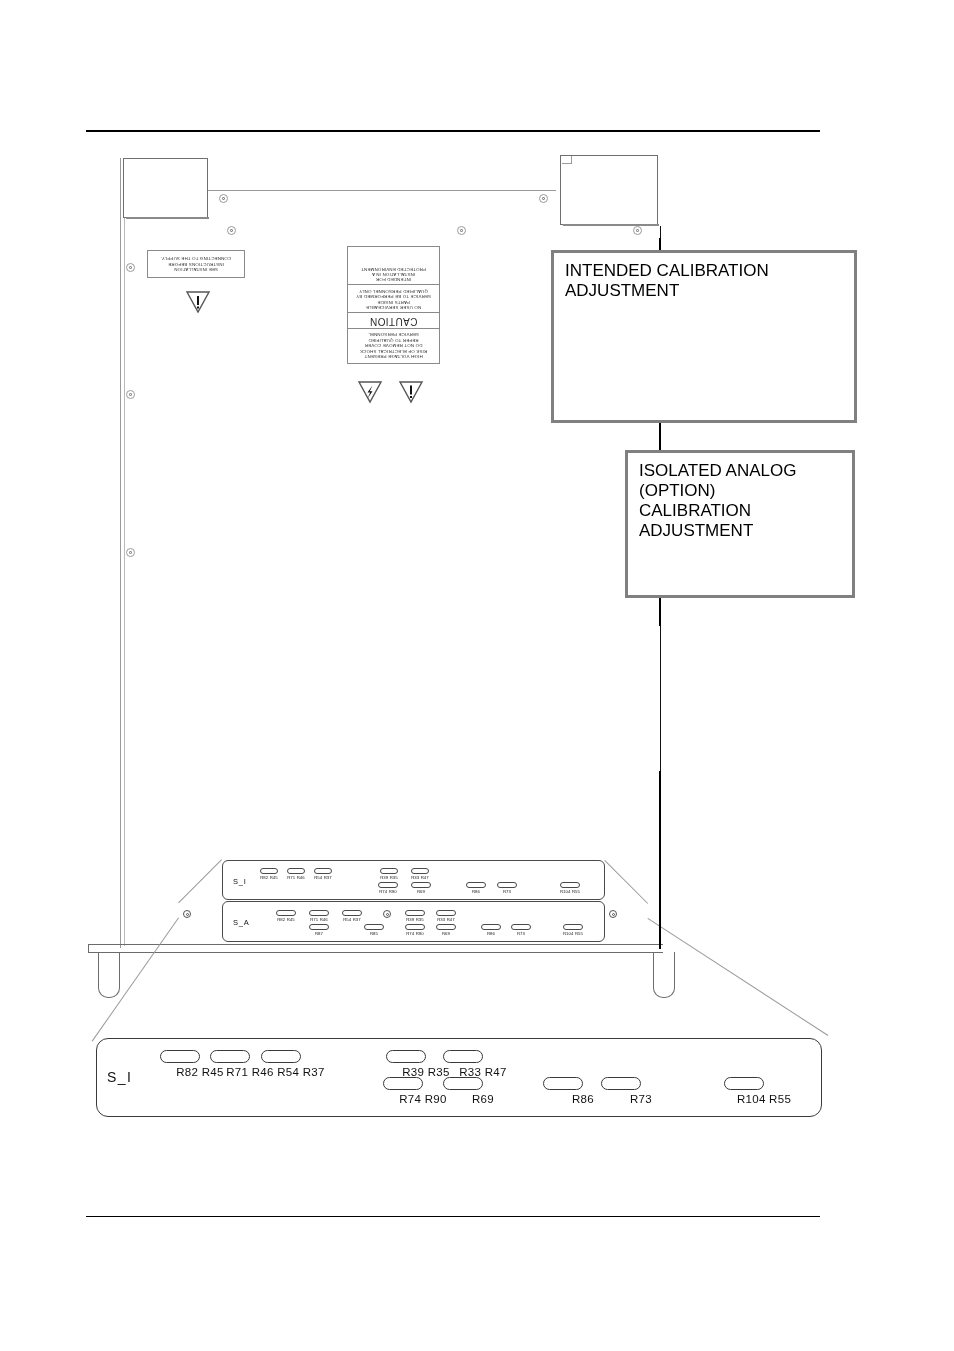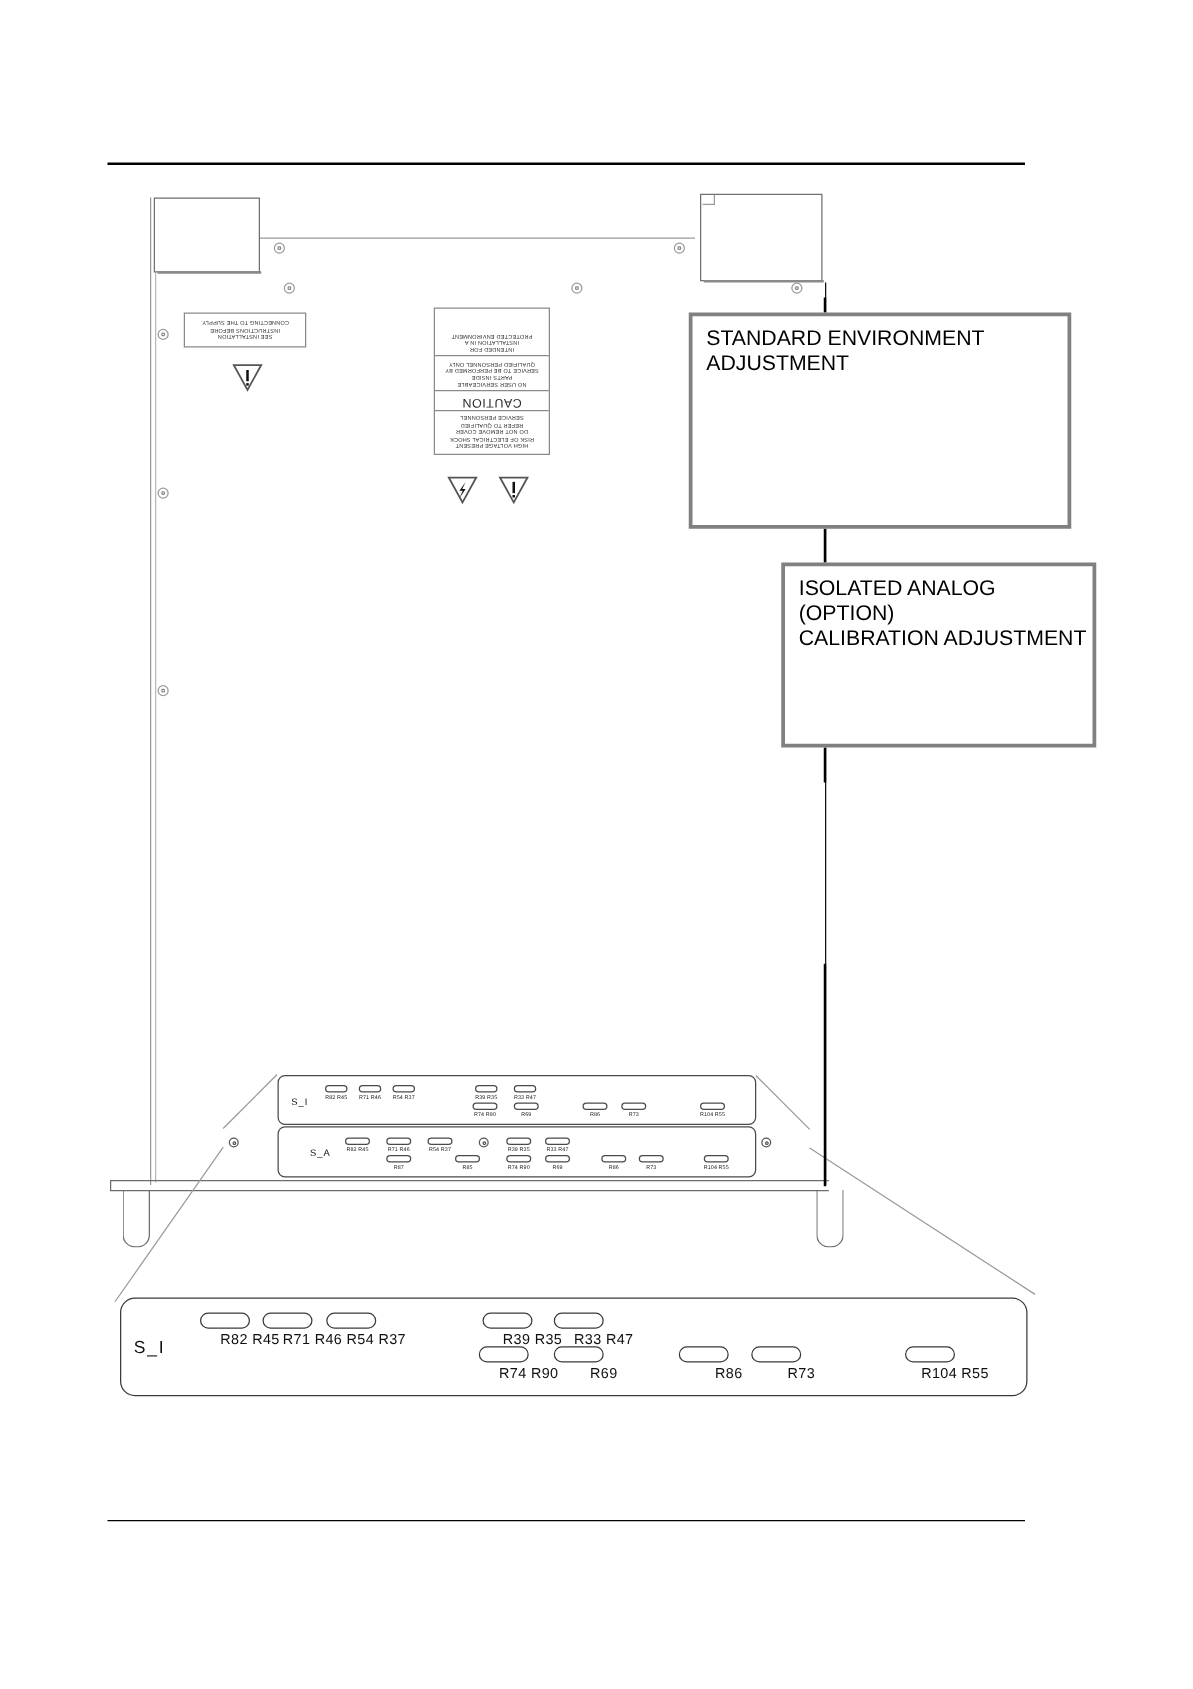--- a/index.html
+++ b/index.html
@@ -42,21 +42,21 @@
     position: absolute;
     left: 11px;
     top: 8px;
     font-size: 17px;
     line-height: 20px;
     white-space: pre-line;
     letter-spacing: 0px;
     color: #000;
   }
   #callout-standard { left: 551px; top: 250px; width: 306px; height: 173px; }
-  #callout-isolated { left: 625px; top: 450px; width: 252px; height: 148px; }
+  #callout-isolated { left: 625px; top: 450px; width: 230px; height: 148px; }
   #callout-factory  { left: 657px; top: 623px; width: 193px; height: 150px; }
 
   
   .leader-v {
     position: absolute;
     width: 2px;
     background: #000;
     z-index: 1;
   }
 
@@ -321,21 +321,21 @@
       <rect x="12" y="16" width="2" height="2" fill="#111111"></rect>
     </svg>
   </div>
 
   <div class="leader-v" style="left:659px; top:238px; height:14px;"></div>
   <div class="leader-v" style="left:659px; top:421px; height:31px;"></div>
   <div class="leader-v" style="left:659px; top:596px; height:30px;"></div>
   <div class="leader-v" style="left:659px; top:771px; height:178px;"></div>
 
   <div class="callout" id="callout-standard">
-    <div class="ctext">STANDARD ENVIRONMENT ADJUSTMENT</div>
+    <div class="ctext">INTENDED CALIBRATION ADJUSTMENT</div>
   </div>
 
   <div class="callout" id="callout-isolated">
     <div class="ctext">ISOLATED ANALOG (OPTION)
 CALIBRATION ADJUSTMENT</div>
   </div>
 
 
   <div>
 
@@ -361,21 +361,21 @@
       <div class="mslot" style="left:337px; top:21px; width:20px;"></div>
 
       <div class="mcap" style="left:141px; top:28px; width:48px;">R74 R90</div>
       <div class="mcap" style="left:174px; top:28px; width:48px;">R69</div>
       <div class="mcap" style="left:229px; top:28px; width:48px;">R86</div>
       <div class="mcap" style="left:260px; top:28px; width:48px;">R73</div>
       <div class="mcap" style="left:323px; top:28px; width:48px;">R104 R55</div>
     </div>
 
     <div class="minipanel" style="left:222px; top:901px; width:383px; height:41px;">
-      <div class="minilabel" style="left:25px; top:16px;">S_A</div>
+      <div class="minilabel" style="left:10px; top:16px;">S_A</div>
 
       <div class="mslot" style="left:53px;  top:8px; width:20px;"></div>
       <div class="mslot" style="left:86px;  top:8px; width:20px;"></div>
       <div class="mslot" style="left:119px; top:8px; width:20px;"></div>
       <div class="mslot" style="left:182px; top:8px; width:20px;"></div>
       <div class="mslot" style="left:213px; top:8px; width:20px;"></div>
       <div class="mscrew" style="left:160px; top:8px;"></div>
 
       <div class="mcap" style="left:39px;  top:15px; width:48px;">R82 R45</div>
       <div class="mcap" style="left:72px;  top:15px; width:48px;">R71 R46</div>

